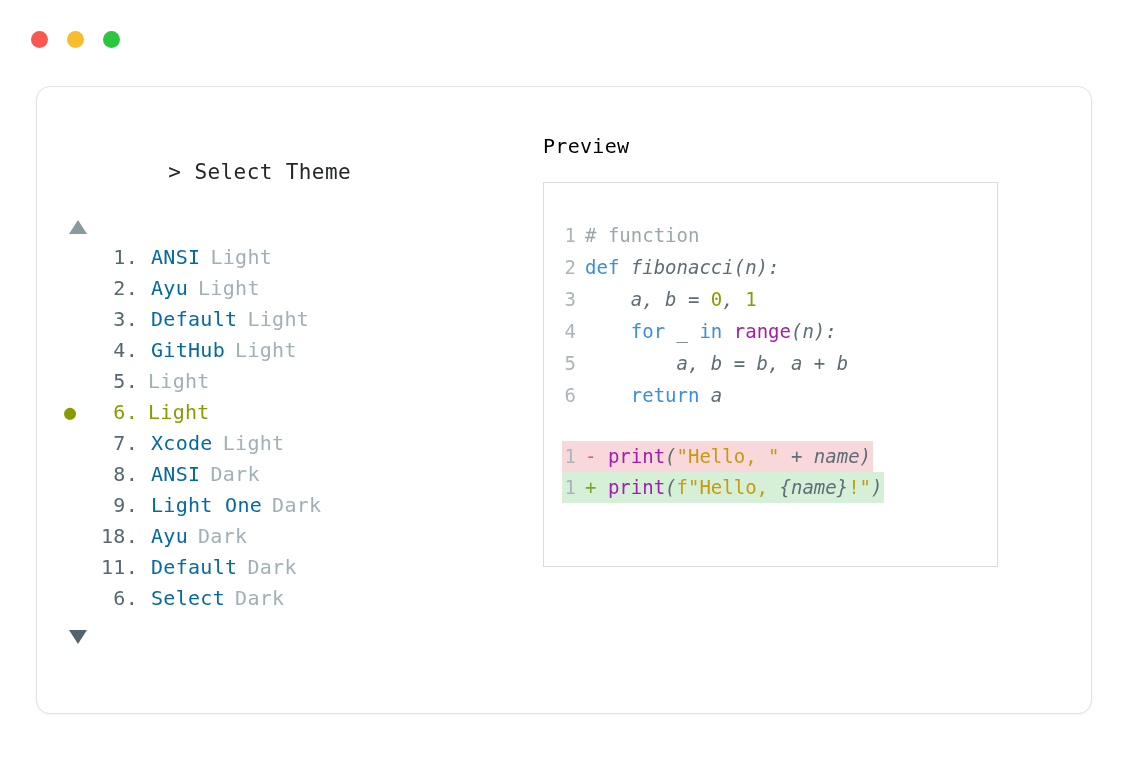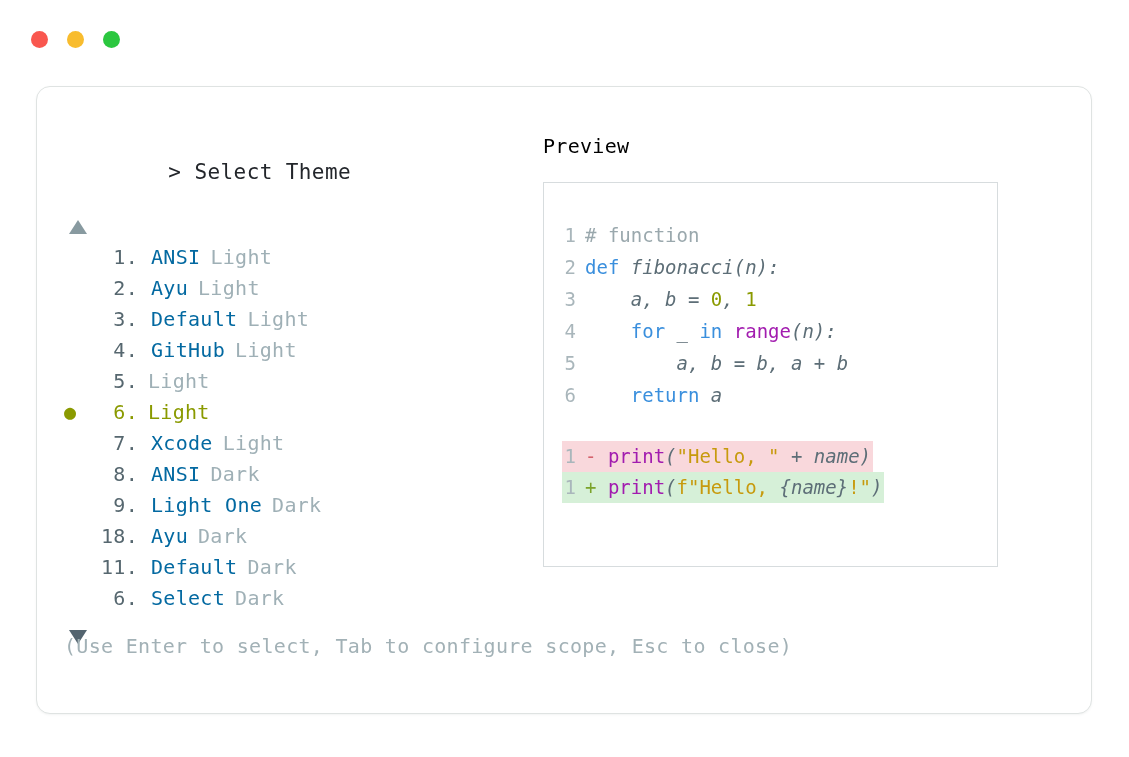--- a/index.html
+++ b/index.html
@@ -245,16 +245,15 @@
     </div>
 
     <div class="right-col">
       <div class="preview-label">Preview</div>
       <div class="preview-box">
         <div class="code-block" id="code-block"><div class="code-line"><span class="ln">1</span><span class="tok-comment"># function</span></div><div class="code-line"><span class="ln">2</span><span class="tok-kw">def</span><span class="tok-plain"> fibonacci(n):</span></div><div class="code-line"><span class="ln">3</span><span class="tok-plain">    a, b = </span><span class="tok-num">0</span><span class="tok-plain">, </span><span class="tok-num">1</span></div><div class="code-line"><span class="ln">4</span><span class="tok-plain">    </span><span class="tok-kw">for</span><span class="tok-plain"> _ </span><span class="tok-kw">in</span><span class="tok-plain"> </span><span class="tok-fn">range</span><span class="tok-plain">(n):</span></div><div class="code-line"><span class="ln">5</span><span class="tok-plain">        a, b = b, a + b</span></div><div class="code-line"><span class="ln">6</span><span class="tok-plain">    </span><span class="tok-kw">return</span><span class="tok-plain"> a</span></div></div>
         <div class="diff-block" id="diff-block"><div><span class="diff-line diff-del"><span class="ln">1</span><span class="diff-sign-del">- </span><span class="tok-fn">print</span><span class="tok-plain">(</span><span class="tok-str">"Hello, "</span><span class="tok-plain"> + name)</span></span></div><div><span class="diff-line diff-add"><span class="ln">1</span><span class="diff-sign-add">+ </span><span class="tok-fn">print</span><span class="tok-plain">(</span><span class="tok-str">f"Hello, </span><span class="tok-plain">{name}</span><span class="tok-str">!"</span><span class="tok-plain">)</span></span></div></div>
       </div>
     </div>
 
-    <div class="footer-hint">(Use Enter to select, Tab to configure scope, Esc to close)</div>
 
   </div>
 </div>
 
 </body></html>

